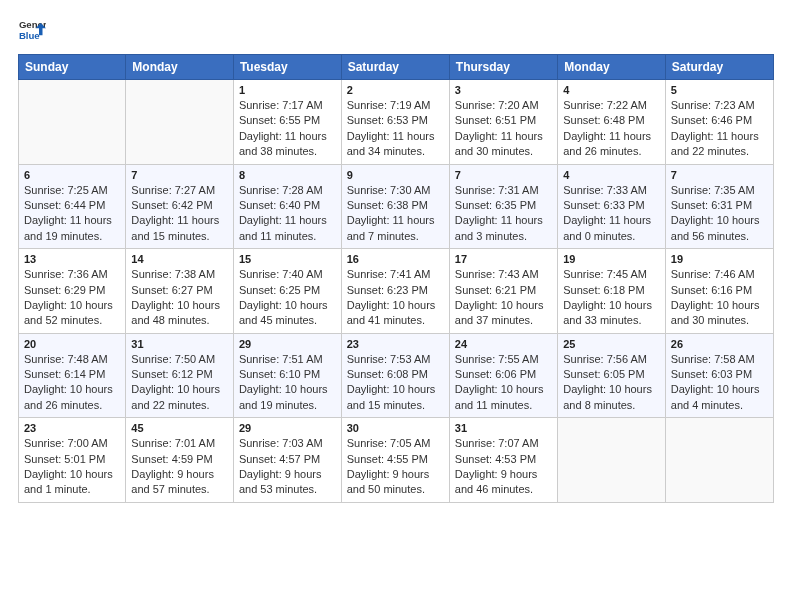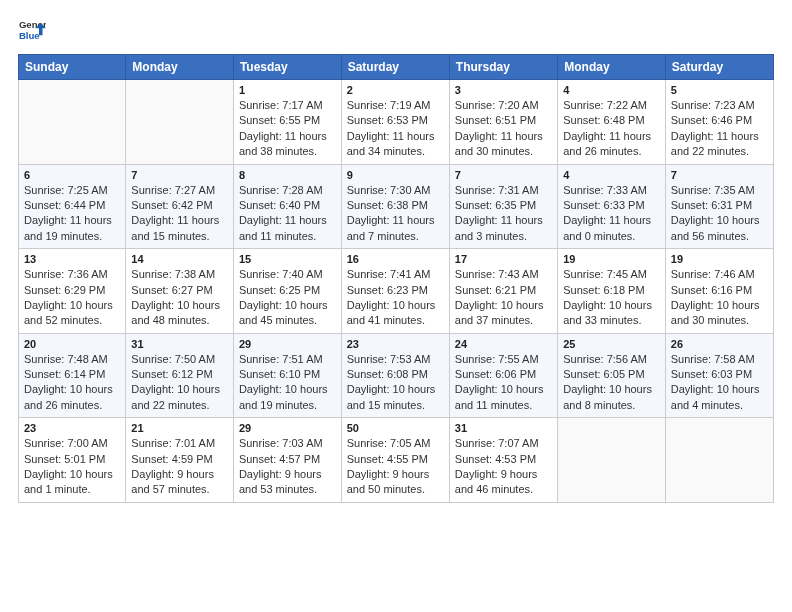--- a/index.html
+++ b/index.html
@@ -234,29 +234,29 @@
             <span class="day-num">26</span>
             <div class="day-info">Sunrise: 7:58 AM<br>Sunset: 6:03 PM<br>Daylight: 10 hours and 4 minutes.</div>
           </td>
         </tr>
         <tr>
           <td>
             <span class="day-num">23</span>
             <div class="day-info">Sunrise: 7:00 AM<br>Sunset: 5:01 PM<br>Daylight: 10 hours and 1 minute.</div>
           </td>
           <td>
-            <span class="day-num">21</span>
+            <span class="day-num">45</span>
             <div class="day-info">Sunrise: 7:01 AM<br>Sunset: 4:59 PM<br>Daylight: 9 hours and 57 minutes.</div>
           </td>
           <td>
             <span class="day-num">29</span>
             <div class="day-info">Sunrise: 7:03 AM<br>Sunset: 4:57 PM<br>Daylight: 9 hours and 53 minutes.</div>
           </td>
           <td>
-            <span class="day-num">50</span>
+            <span class="day-num">30</span>
             <div class="day-info">Sunrise: 7:05 AM<br>Sunset: 4:55 PM<br>Daylight: 9 hours and 50 minutes.</div>
           </td>
           <td>
             <span class="day-num">31</span>
             <div class="day-info">Sunrise: 7:07 AM<br>Sunset: 4:53 PM<br>Daylight: 9 hours and 46 minutes.</div>
           </td>
           <td class="empty-cell"></td>
           <td class="empty-cell"></td>
         </tr>
       </tbody>

